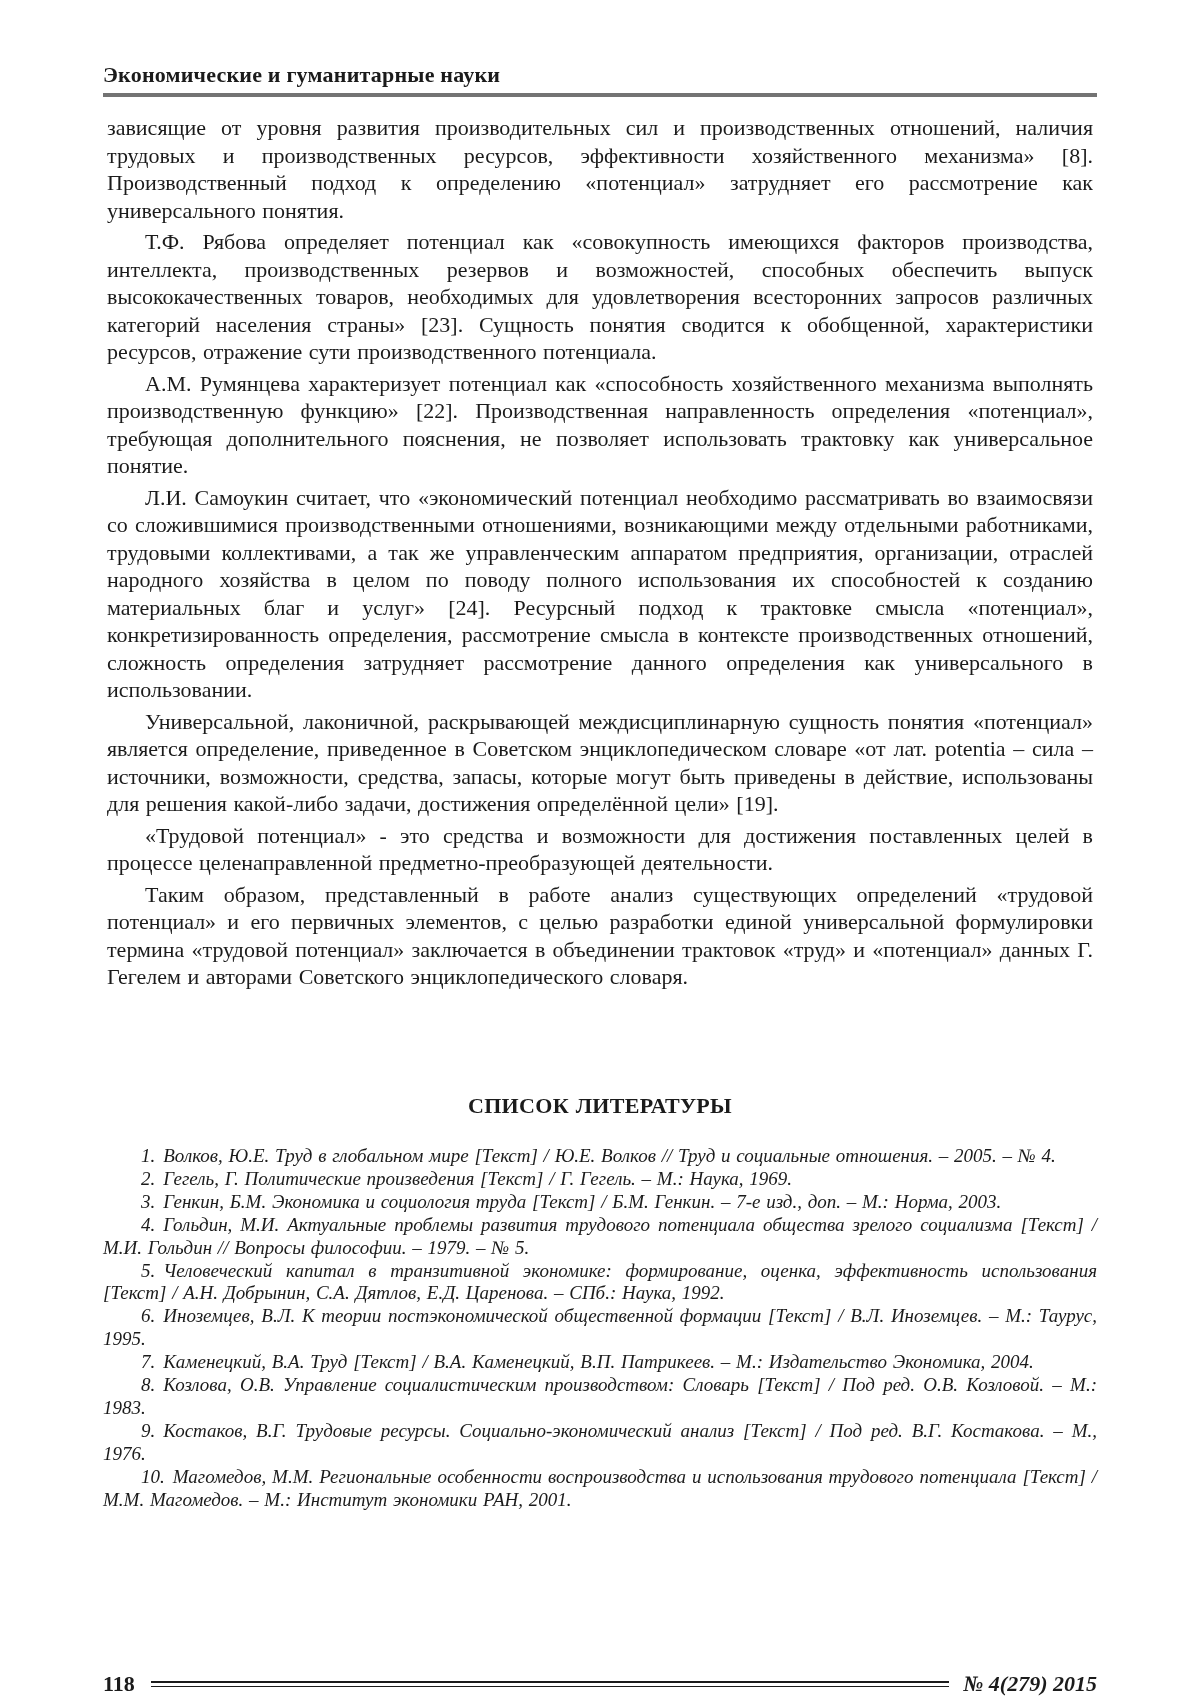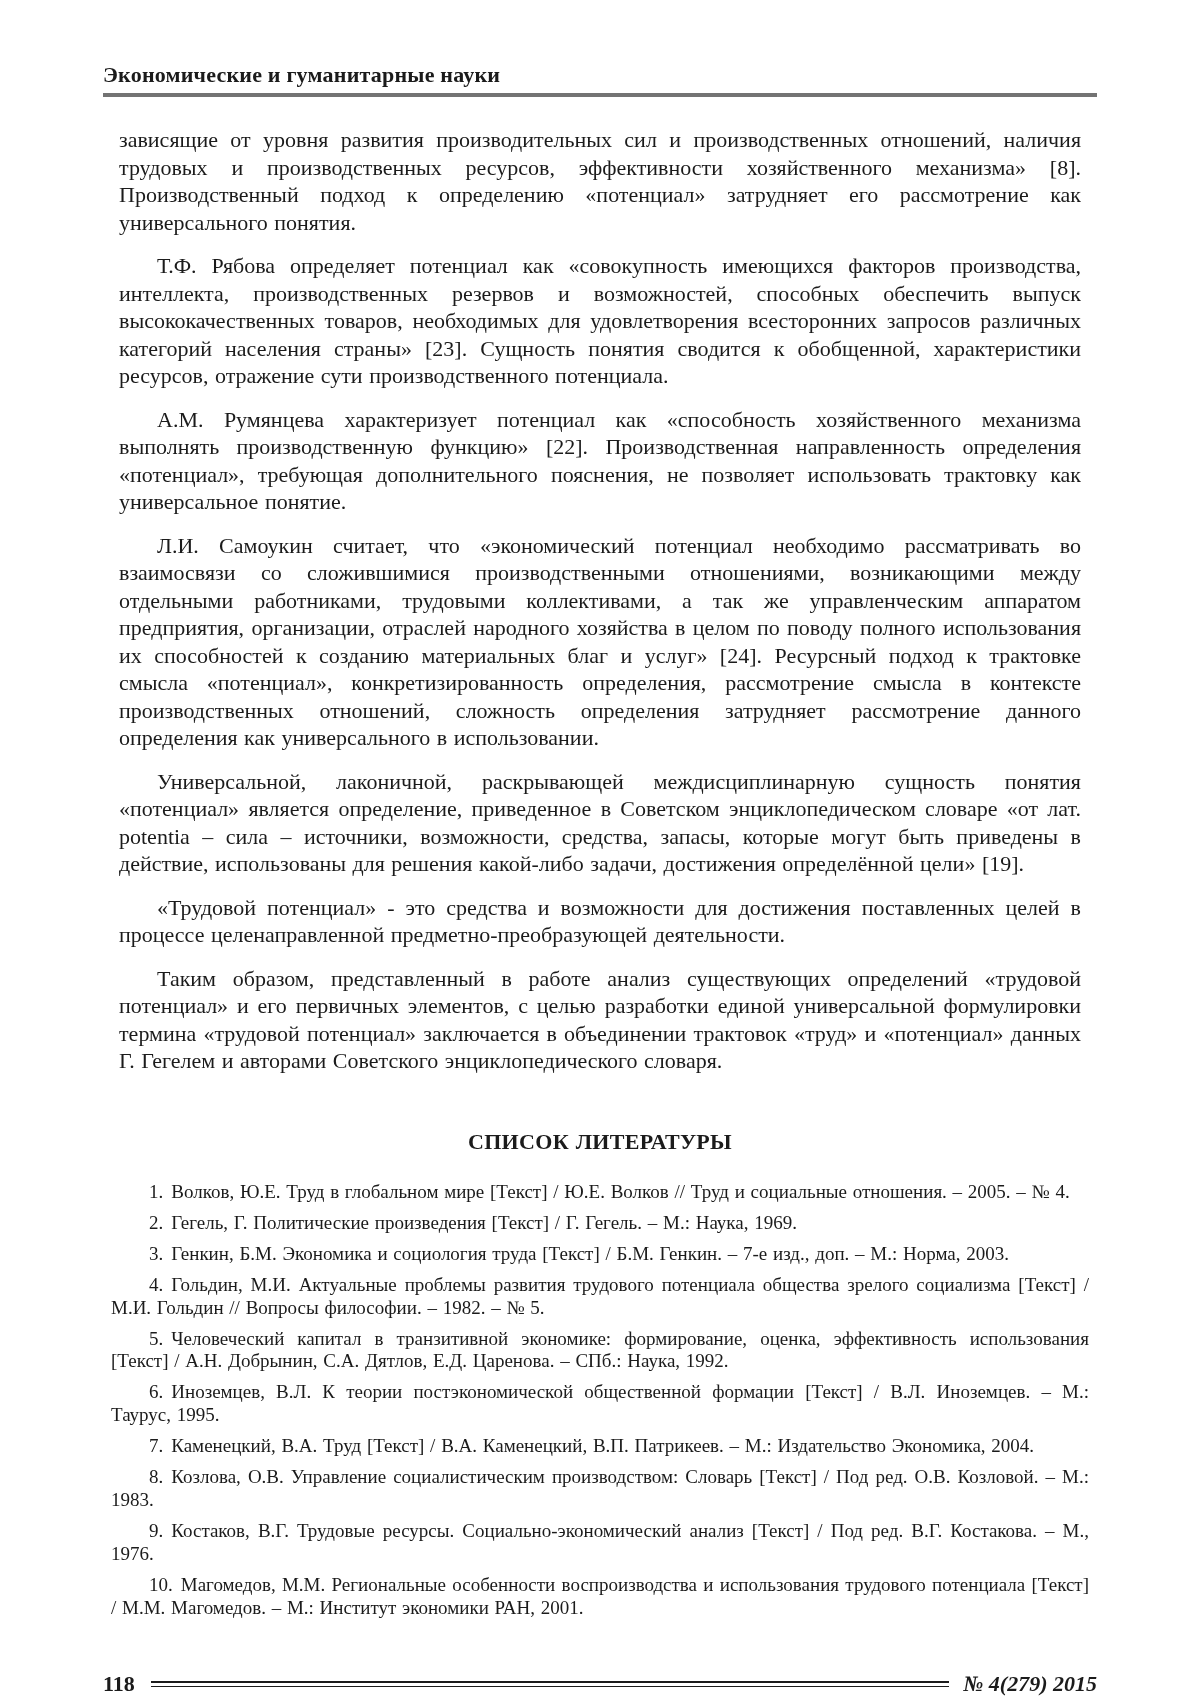--- a/index.html
+++ b/index.html
@@ -31,49 +31,50 @@
     position: absolute;
     left: 103px;
     top: 110px;
     width: 994px;
     font-size: 22px;
     line-height: 27.5px;
     text-align: justify;
     word-spacing: 1px;
   }
   .article-body p {
-    margin: 16px;
+    margin: 4px;
     text-indent: 38px;
     font-family: Liberation Serif, serif;
   }
   .article-body p.no-indent {
     text-indent: 0;
   }
   .refs {
     position: absolute;
     left: 103px;
-    top: 1128px;
+    top: 1092px;
     width: 994px;
     font-size: 19px;
     line-height: 22.9px;
     text-align: justify;
     word-spacing: 1px;
   }
   .refs-heading {
     font-size: 22px;
     font-weight: bold;
     text-align: center;
     text-indent: 0;
     line-height: 27px;
     margin: 0 0 26px 0;
     letter-spacing: 0.3px;
   }
   .refs p.ref {
-    margin: 8px;
+    margin: 0;
     text-indent: 38px;
+    font-style: italic;
   }
   .ref-num {
     margin-right: 8px;
   }
   .page-footer {
     position: absolute;
     left: 103px;
     top: 1669px;
     width: 994px;
     height: 30px;
@@ -110,21 +111,21 @@
     <p>Универсальной, лаконичной, раскрывающей междисциплинарную сущность понятия «потенциал» является определение, приведенное в Советском энциклопедическом словаре «от лат. potentia – сила – источники, возможности, средства, запасы, которые могут быть приведены в действие, использованы для решения какой-либо задачи, достижения определённой цели» [19].</p>
     <p>«Трудовой потенциал» - это средства и возможности для достижения поставленных целей в процессе целенаправленной предметно-преобразующей деятельности.</p>
     <p>Таким образом, представленный в работе анализ существующих определений «трудовой потенциал» и его первичных элементов, с целью разработки единой универсальной формулировки термина «трудовой потенциал» заключается в объединении трактовок «труд» и «потенциал» данных Г. Гегелем и авторами Советского энциклопедического словаря.</p>
   </div>
 
   <div class="refs">
     <h2 class="refs-heading">СПИСОК ЛИТЕРАТУРЫ</h2>
     <p class="ref"><span class="ref-num">1.</span><span>Волков, Ю.Е. Труд в глобальном мире [Текст] / Ю.Е. Волков // Труд и социальные отношения. – 2005. – № 4.</span></p>
     <p class="ref"><span class="ref-num">2.</span><span>Гегель, Г. Политические произведения [Текст] / Г. Гегель. – М.: Наука, 1969.</span></p>
     <p class="ref"><span class="ref-num">3.</span><span>Генкин, Б.М. Экономика и социология труда [Текст] / Б.М. Генкин. – 7-е изд., доп. – М.: Норма, 2003.</span></p>
-    <p class="ref"><span class="ref-num">4.</span><span>Гольдин, М.И. Актуальные проблемы развития трудового потенциала общества зрелого социализма [Текст] / М.И. Гольдин // Вопросы философии. – 1982. – № 5.</span></p>
+    <p class="ref"><span class="ref-num">4.</span><span>Гольдин, М.И. Актуальные проблемы развития трудового потенциала общества зрелого социализма [Текст] / М.И. Гольдин // Вопросы философии. – 1979. – № 5.</span></p>
     <p class="ref"><span class="ref-num">5.</span><span>Человеческий капитал в транзитивной экономике: формирование, оценка, эффективность использования [Текст] / А.Н. Добрынин, С.А. Дятлов, Е.Д. Царенова. – СПб.: Наука, 1992.</span></p>
     <p class="ref"><span class="ref-num">6.</span><span>Иноземцев, В.Л. К теории постэкономической общественной формации [Текст] / В.Л. Иноземцев. – М.: Таурус, 1995.</span></p>
     <p class="ref"><span class="ref-num">7.</span><span>Каменецкий, В.А. Труд [Текст] / В.А. Каменецкий, В.П. Патрикеев. – М.: Издательство Экономика, 2004.</span></p>
     <p class="ref"><span class="ref-num">8.</span><span>Козлова, О.В. Управление социалистическим производством: Словарь [Текст] / Под ред. О.В. Козловой. – М.: 1983.</span></p>
     <p class="ref"><span class="ref-num">9.</span><span>Костаков, В.Г. Трудовые ресурсы. Социально-экономический анализ [Текст] / Под ред. В.Г. Костакова. – М., 1976.</span></p>
     <p class="ref"><span class="ref-num">10.</span><span>Магомедов, М.М. Региональные особенности воспроизводства и использования трудового потенциала [Текст] / М.М. Магомедов. – М.: Институт экономики РАН, 2001.</span></p>
   </div>
 
   <div class="page-footer">
     <span class="page-num">118</span>

